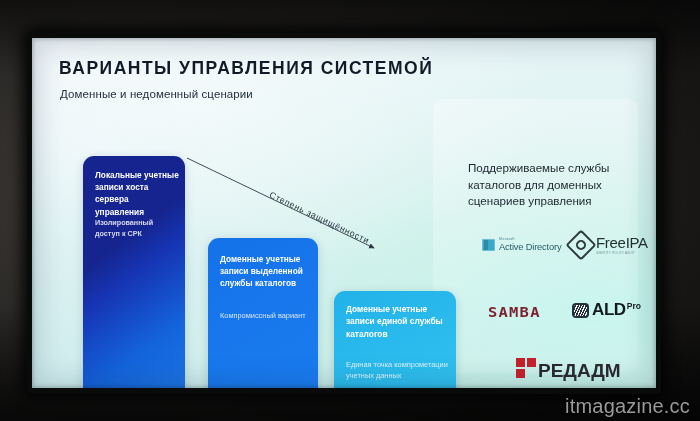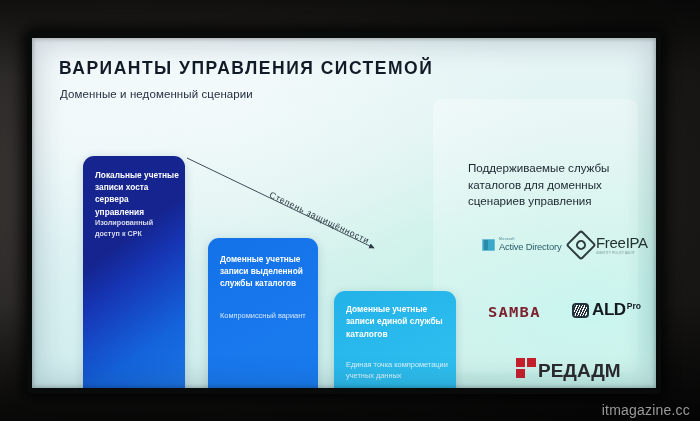--- a/index.html
+++ b/index.html
@@ -167,21 +167,21 @@
   #card-3{
     left:302px;top:253px;width:122px;height:123px;
     background:linear-gradient(155deg,#23b2e8 0%,#2ab9ec 40%,#31c2f0 100%);
   }
   #card-3 .card-title{left:12px;top:12px;width:102px;font-size:8.4px;line-height:12.4px;}
   #card-3 .card-sub{left:12px;top:68px;width:102px;font-size:7.4px;line-height:11px;}
 
   
   .watermark{
     position:absolute;right:10px;bottom:3px;
-    font-size:14px;color:#9a9a9a;letter-spacing:.2px;
+    font-size:20px;color:#9a9a9a;letter-spacing:.2px;
     text-shadow:0 1px 2px rgba(0,0,0,.8);
   }
 </style>
 </head>
 <body>
 
 <div id="room"></div>
 <div id="bezel"></div>
 
 <div id="screen">

